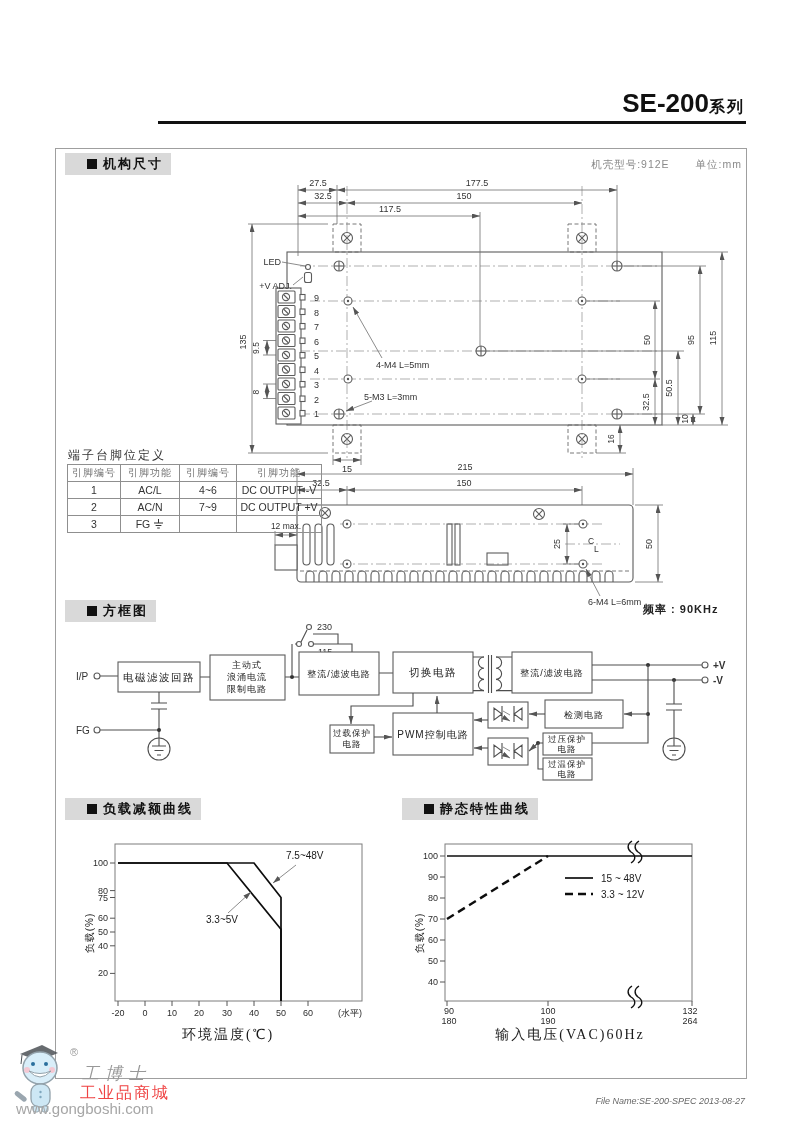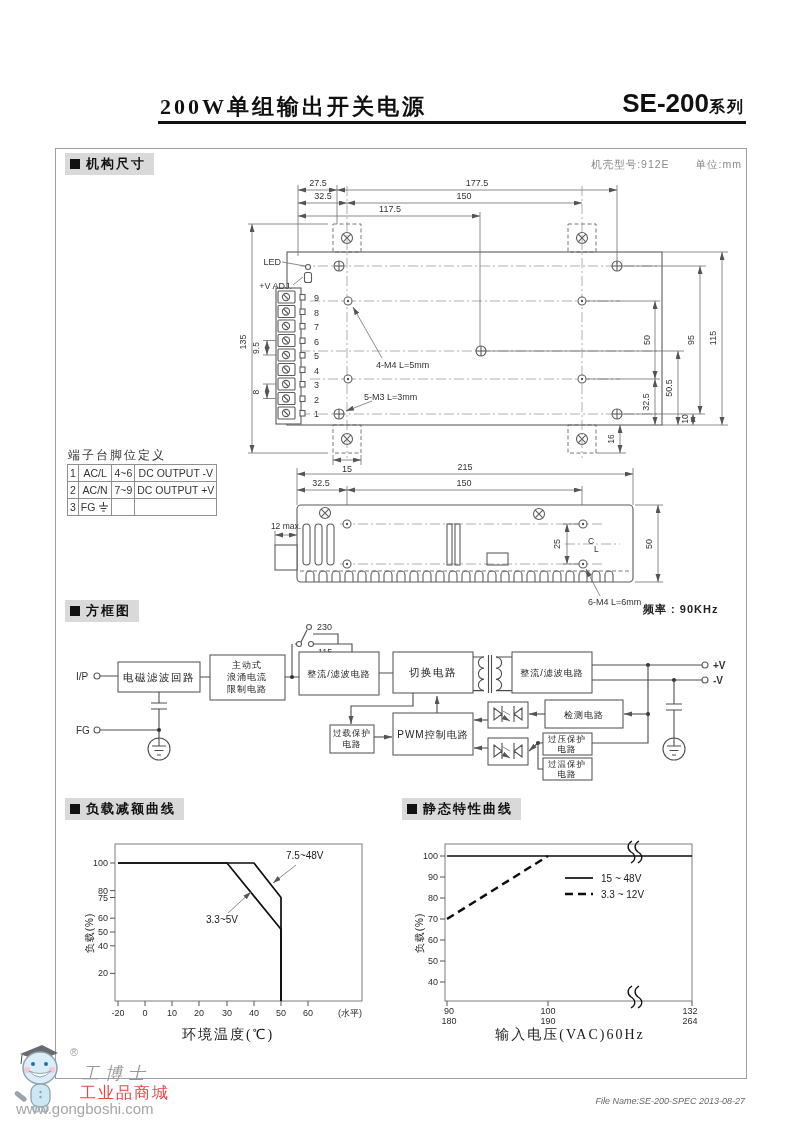--- a/index.html
+++ b/index.html
@@ -14,21 +14,21 @@
   .logo-strip{width:100%;background:#d8251f;color:#fff;text-align:center;
               font-size:10.5px;font-weight:bold;letter-spacing:0.5px;padding:1px 0 2px;}
   .doc-title{left:160px;top:92px;font-size:22px;color:#111;letter-spacing:3px;font-weight:600;
              font-family:"Liberation Serif",serif;}
   .doc-series{right:55px;top:88px;font-family:"Liberation Serif",serif;color:#111;}
   .doc-series b{font-family:"Liberation Sans",sans-serif;font-size:26px;font-weight:bold;letter-spacing:0;}
   .doc-series span{font-size:16px;letter-spacing:2px;font-weight:600;}
   .title-rule{left:158px;top:121px;width:588px;height:3px;background:#111;}
   
   .frame{left:55px;top:148px;width:690px;height:929px;border:1px solid #9f9f9f;}
-  .sec{display:inline-flex;align-items:center;gap:6px;background:#d9d9d9;padding:2px 8px 2px 5px;
+  .sec{display:inline-flex;align-items:center;gap:6px;background:#d9d9d9;padding:2px 8px 2px 22px;
        font-weight:bold;font-size:13px;color:#111;letter-spacing:2px;
        font-family:"Liberation Serif",serif;}
   .sec .sq{width:10px;height:10px;background:#111;display:inline-block;}
   .case-note{right:58px;top:158px;font-size:10.5px;color:#8a8a8a;letter-spacing:1px;display:flex;gap:26px;}
   
   .pt-title{left:68px;top:447px;font-size:12px;color:#333;letter-spacing:2px;font-family:"Liberation Serif",serif;}
   table.pt{left:67px;top:464px;position:absolute;border-collapse:collapse;font-size:10.5px;color:#333;}
   table.pt td,table.pt th{border:1px solid #8f8f8f;text-align:center;height:16px;padding:0 2px;font-weight:normal;}
   table.pt th{color:#777;letter-spacing:1px;font-size:10px;}
   .c1{width:48px}.c2{width:54px}.c3{width:52px}.c4{width:80px}
@@ -58,21 +58,20 @@
             font-style:italic;letter-spacing:6px;}
   .wm-mall{left:80px;top:1083px;font-size:16px;color:#ef4444;letter-spacing:2px;}
   .wm-url{left:16px;top:1100px;font-size:15px;color:#a6a6a6;}
   .file-note{right:55px;top:1096px;font-size:9px;font-style:italic;color:#666;}
 </style>
 </head>
 <body>
 
 <div class="page">
 
-  <div class="abs doc-title">200W单组输出开关电源</div>
   <div class="abs doc-series">
     <b>SE-200</b><span>系列</span>
   </div>
   <div class="abs title-rule"></div>
 
   <div class="abs frame"></div>
 
   <div class="abs sec" style="left:65px;top:153px;">
     <span class="sq"></span>
     <span>机构尺寸</span>
@@ -251,20 +250,26 @@
 
       <line class="dim" x1="540" y1="424" x2="526" y2="397" marker-end="url(#ar)"></line>
       <text class="dt" x="528" y="433">6-M4 L=6mm</text>
       <text class="freq" x="583" y="441">频率 : 90KHz</text>
     </g>
   </svg>
 
   <div class="abs pt-title">端子台脚位定义</div>
   <table class="pt">
     <tbody>
+        <tr>
+      <th class="c1">引脚编号</th>
+      <th class="c2">引脚功能</th>
+      <th class="c3">引脚编号</th>
+      <th class="c4">引脚功能</th>
+    </tr>
     <tr>
       <td>1</td>
       <td>AC/L</td>
       <td>4~6</td>
       <td>DC OUTPUT -V</td>
     </tr>
     <tr>
       <td>2</td>
       <td>AC/N</td>
       <td>7~9</td>

